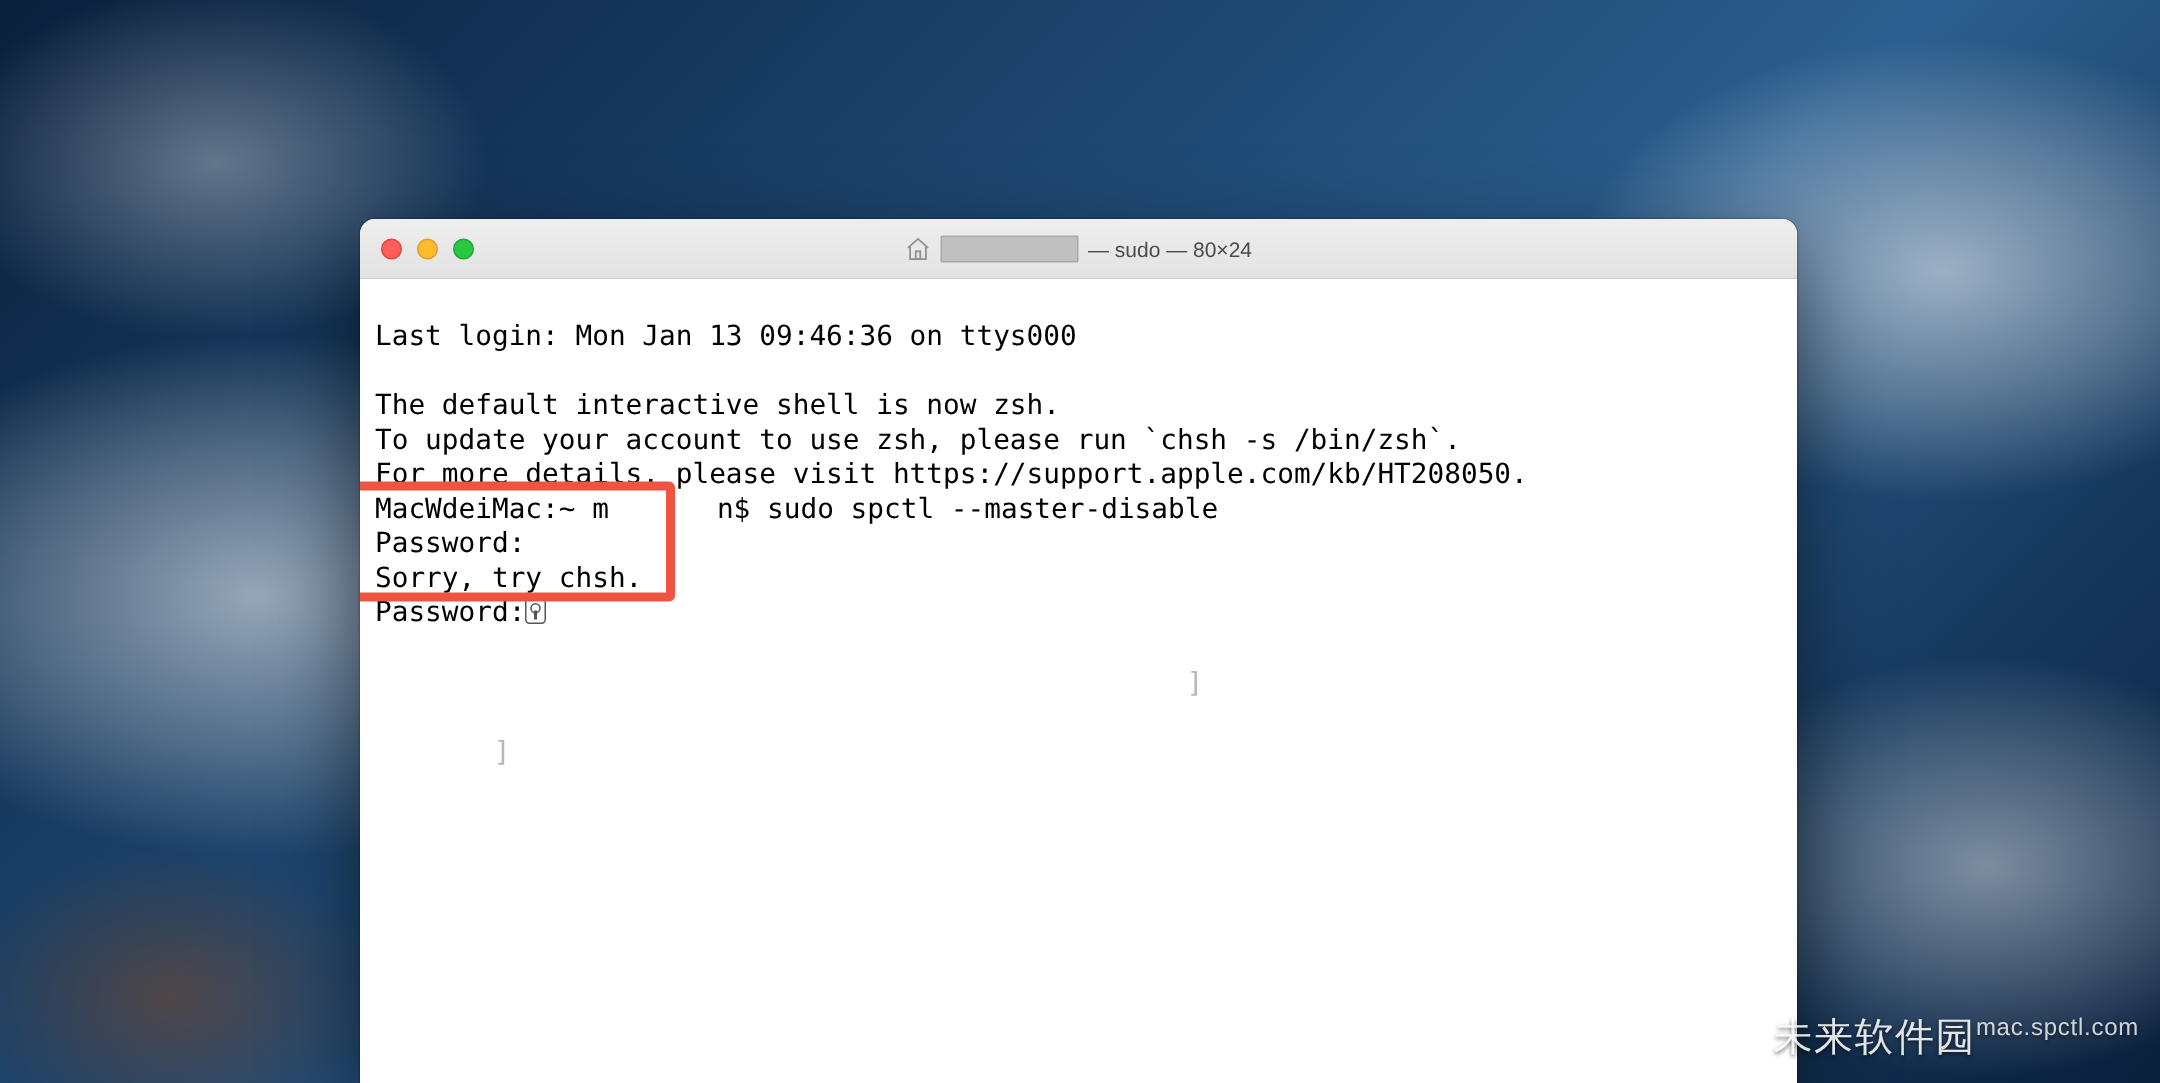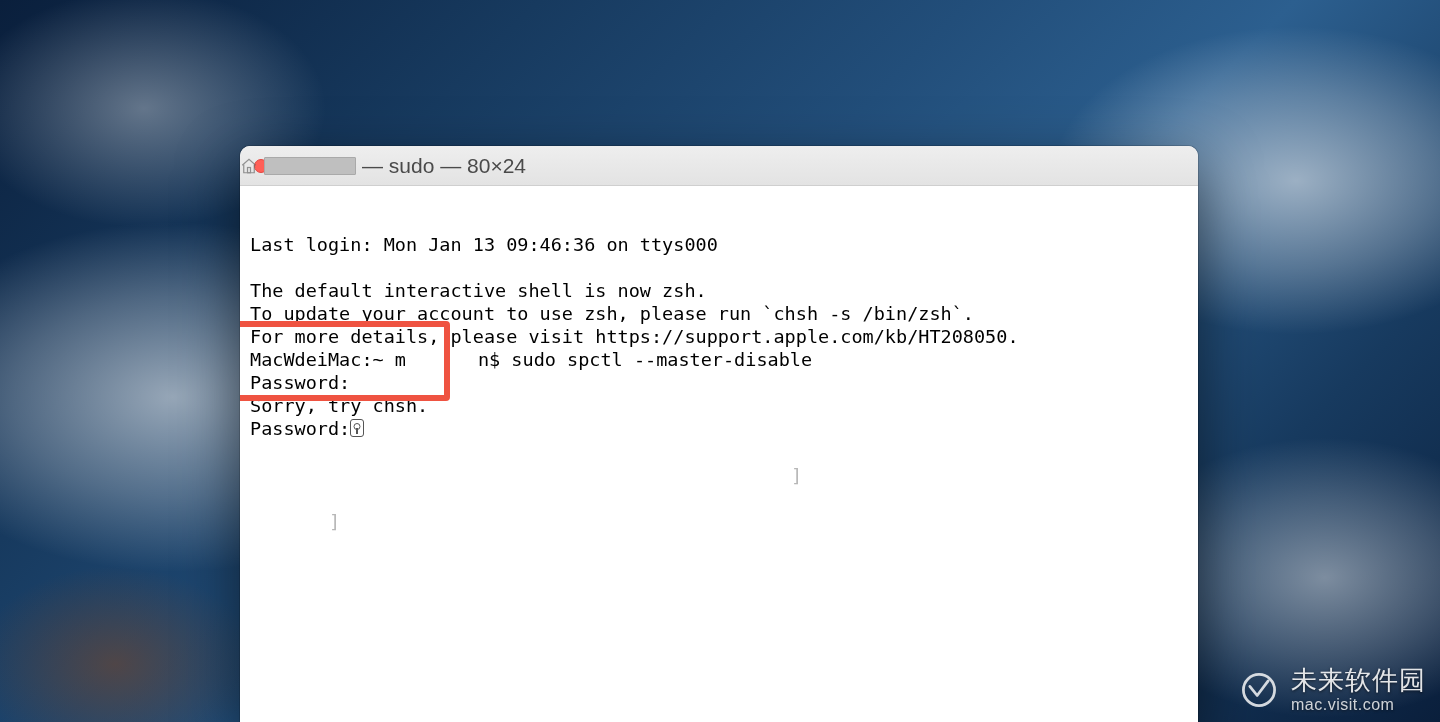--- a/index.html
+++ b/index.html
@@ -46,39 +46,40 @@
     }
     .dot { width: 14px; height: 14px; border-radius: 50%; border: 1px solid rgba(0,0,0,0.15); }
     .dot.red   { background: #ff5f57; border-color:#e24640; }
     .dot.amber { background: #febc2e; border-color:#e1a226; }
     .dot.green { background: #28c840; border-color:#20a936; }
 
     .title-center {
       position: absolute;
       left: 0; right: 0;
       display: flex;
+      justify-content: center;
       align-items: center;
       gap: 6px;
-      font-size: 21px;
+      font-size: 14px;
       color: #4a4a4a;
       pointer-events: none;
     }
     .home-icon { width: 18px; height: 18px; opacity: 0.7; }
     .redact-title {
       display: inline-block;
       width: 92px; height: 18px;
       background: #bfbfbf;
       border: 1px solid #a9a9a9;
       border-radius: 1px;
       vertical-align: middle;
     }
 
     .term-body {
       flex: 1 1 auto;
-      padding: 24px 10px;
+      padding: 4px 10px;
       font-family: "SF Mono","Menlo","Consolas",monospace;
       font-size: 18.5px;
       line-height: 23px;
       color: #000000;
       white-space: pre;
       position: relative;
     }
 
     .prompt-line { position: relative; }
     .redact-user {
@@ -123,21 +124,21 @@
       position: absolute;
       right: 14px;
       bottom: 8px;
       display: flex;
       align-items: center;
       gap: 10px;
       color: rgba(255,255,255,0.88);
       text-shadow: 0 1px 3px rgba(0,0,0,0.6);
     }
     .wm-logo { width: 44px; height: 44px; opacity: 0.9; }
-    .wm-text { display: flex; flex-direction: column; line-height: 1.15; }
+    .wm-text { display: flex; flex-direction: row; line-height: 1.15; }
     .wm-top { font-size: 26px; letter-spacing: 1px; font-weight: 500; }
     .wm-bot { font-size: 16px; letter-spacing: 0.5px; opacity: 0.9; }
   </style>
 </head>
 <body>
 
 <div class="window">
 
   <div class="titlebar">
     <div class="traffic">
@@ -172,15 +173,15 @@
   </div>
 </div>
 
 <div class="watermark">
   <svg class="wm-logo" viewBox="0 0 48 48" fill="none" stroke="rgba(255,255,255,0.9)" stroke-width="3">
     <circle cx="24" cy="24" r="17"></circle>
     <path d="M14 20 L22 30 L34 14" stroke-linecap="round" stroke-linejoin="round"></path>
   </svg>
   <div class="wm-text">
     <span class="wm-top">未来软件园</span>
-    <span class="wm-bot">mac.visit.com</span>
+    <span class="wm-bot">mac.spctl.com</span>
   </div>
 </div>
 
 </body></html>

